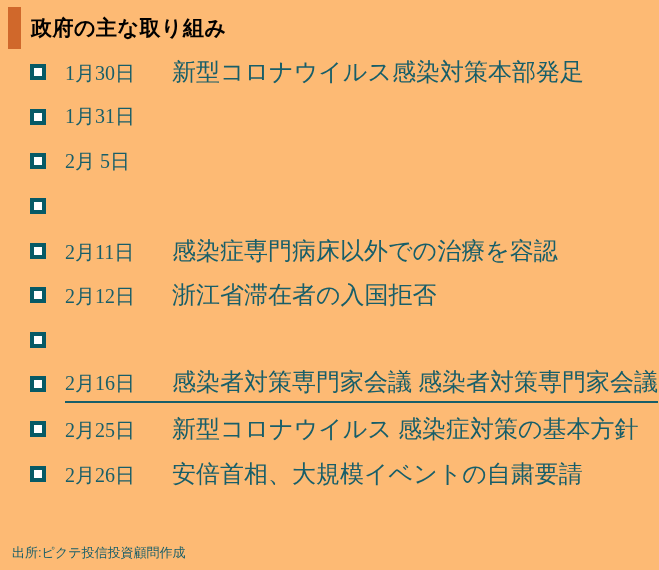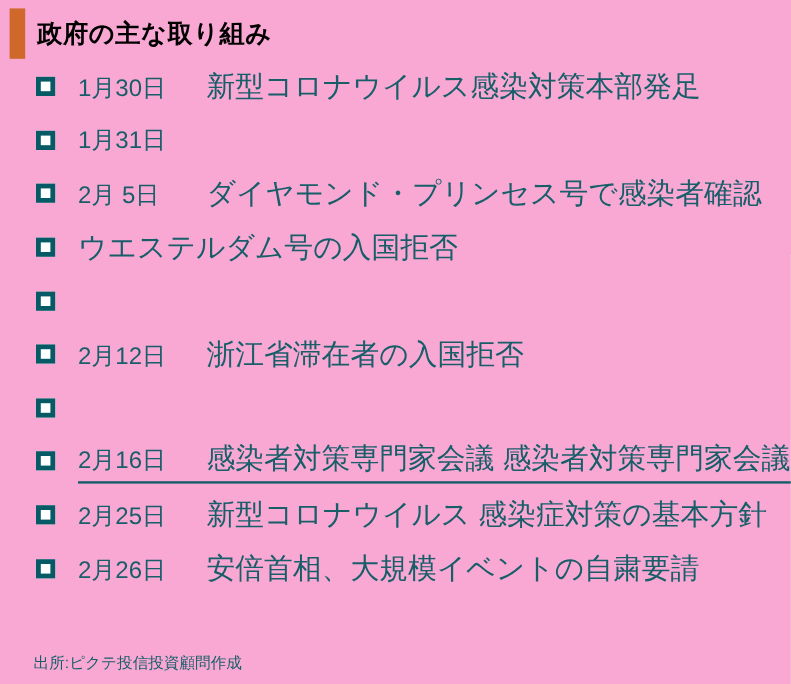--- a/index.html
+++ b/index.html
@@ -10,21 +10,21 @@
     width: 659px;
     height: 570px;
     background: #ffffff;
     font-family: "Liberation Sans", "DejaVu Sans", sans-serif;
     position: relative;
     overflow: hidden;
   }
   .slide {
     position: absolute;
     inset: 0;
-    background: #f9a8d4;
+    background: #fdba74;
   }
   
   .title-block {
     position: absolute;
     left: 8px;
     top: 7px;
     height: 42px;
     display: flex;
     align-items: center;
   }
@@ -46,20 +46,21 @@
   .list {
     position: absolute;
     top: 50px;
     left: 0;
     right: 0;
   }
   .row {
     height: 44.6px;
     display: flex;
     align-items: center;
+    font-family: Liberation Serif, serif;
   }
   .bullet {
     width: 16px;
     height: 16px;
     box-sizing: border-box;
     border: 4px solid var(--bullet_teal, #065A66);
     background: #ffffff;
     margin-left: 30px;
     flex: none;
   }
@@ -80,21 +81,21 @@
     color: var(--text_teal, #175E69);
     white-space: pre;
   }
   .row.underlined .content {
     border-bottom: 2px solid var(--text_teal, #175E69);
     padding-bottom: 3px;
   }
   
   .footer {
     position: absolute;
-    left: 28px;
+    left: 12px;
     top: 544px;
     font-size: 13px;
     color: var(--text_teal, #175E69);
     white-space: pre;
   }
 </style>
 </head>
 <body>
 
 <div class="slide">
@@ -115,31 +116,33 @@
       <div class="row">
     <span class="bullet"></span>
     <span class="content">
       <span class="date">1月31日</span>
     </span>
   </div>
       <div class="row">
     <span class="bullet"></span>
     <span class="content">
       <span class="date">2月 5日</span>
-      <span class="desc">ダイヤモンド・プリンセス号で感染者確認</span>
     </span>
   </div>
       <div class="row">
     <span class="bullet"></span>
     <span class="content">
-      <span class="desc">ウエステルダム号の入国拒否</span>
     </span>
   </div>
       <div class="row">
     <span class="bullet"></span>
+    <span class="content">
+      <span class="date">2月11日</span>
+      <span class="desc">感染症専門病床以外での治療を容認</span>
+    </span>
   </div>
       <div class="row">
     <span class="bullet"></span>
     <span class="content">
       <span class="date">2月12日</span>
       <span class="desc">浙江省滞在者の入国拒否</span>
     </span>
   </div>
       <div class="row">
     <span class="bullet"></span>

